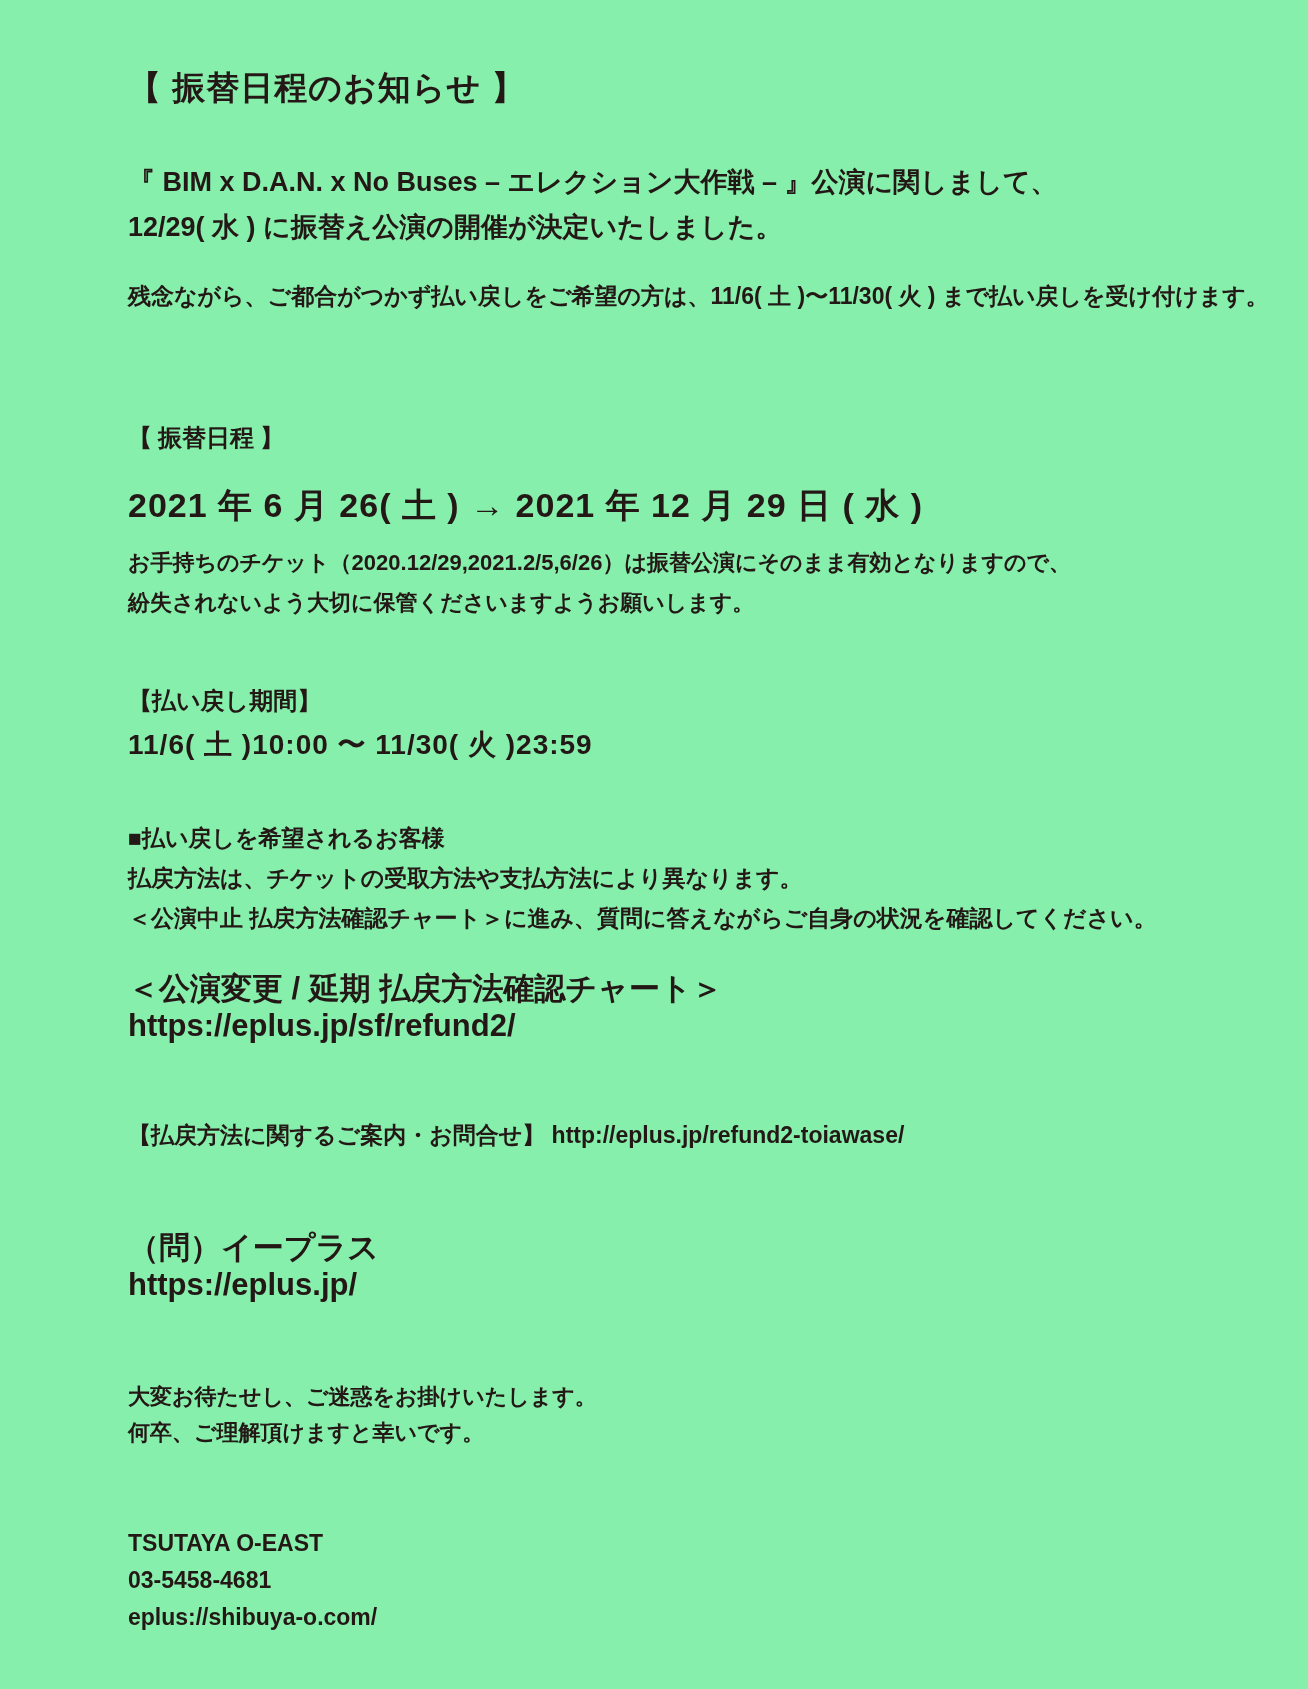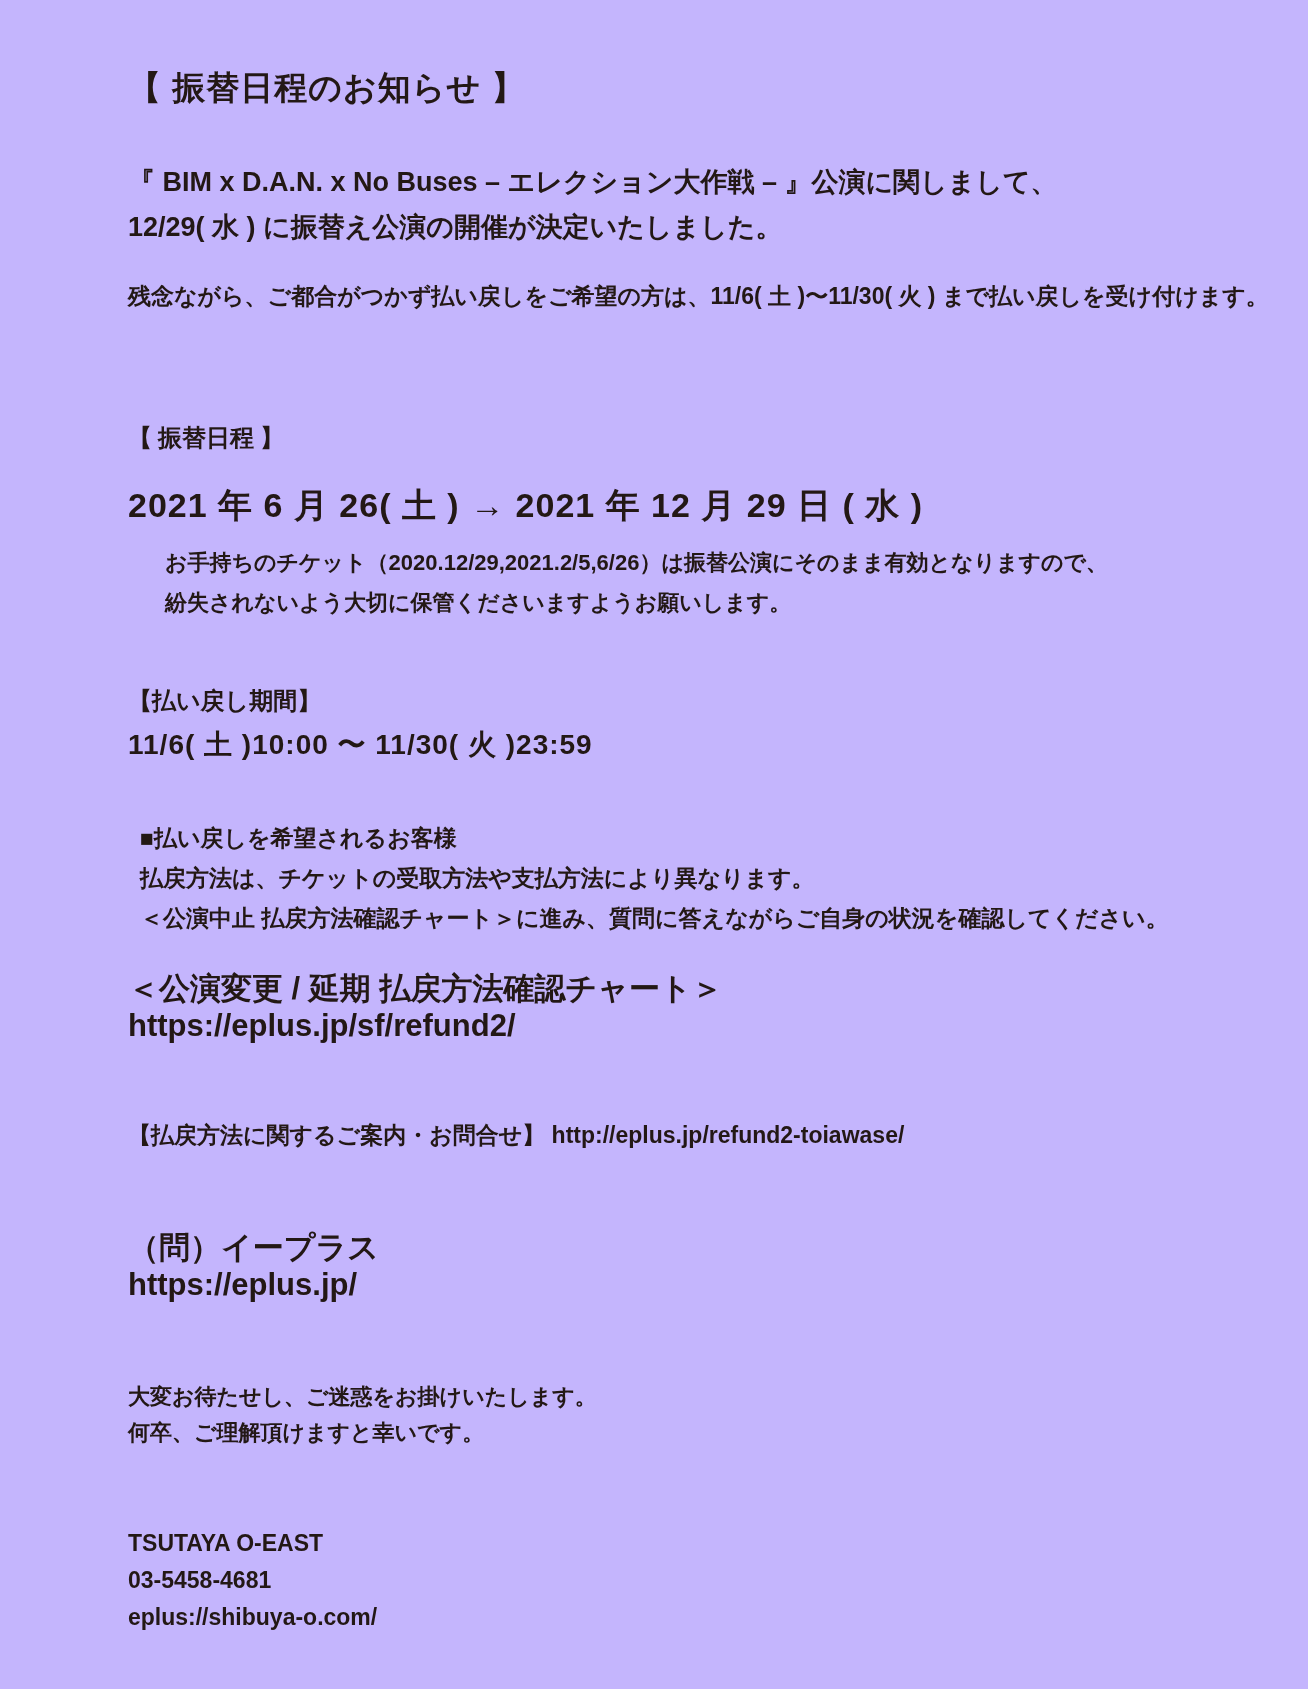--- a/index.html
+++ b/index.html
@@ -4,21 +4,21 @@
 <style>
   html, body {
     margin: 0;
     padding: 0;
     background: #ffffff;
   }
   .page {
     position: relative;
     width: 1308px;
     height: 1689px;
-    background: #c4b5fd;
+    background: #86efac;
     color: #231815;
     font-family: "Liberation Sans", "DejaVu Sans", sans-serif;
     font-weight: bold;
     overflow: hidden;
   }
   .block {
     position: absolute;
     left: 128px;
     white-space: nowrap;
   }
@@ -47,38 +47,36 @@
   .sched-date {
     top: 482px;
     font-size: 34px;
     line-height: 46px;
     letter-spacing: 1px;
   }
   .sched-note {
     top: 543px;
     font-size: 22px;
     line-height: 40px;
-    margin-left: 37px;
   }
   .refund-heading {
     top: 686px;
     font-size: 24px;
     line-height: 30px;
   }
   .refund-period {
     top: 722px;
     font-size: 28px;
     line-height: 46px;
     letter-spacing: 1px;
   }
   .refund-info {
     top: 818px;
     font-size: 23px;
     line-height: 40px;
-    margin-left: 12px;
   }
   .chart-block {
     top: 970px;
     font-size: 31px;
     line-height: 37px;
   }
   .contact-block {
     top: 1120px;
     font-size: 23px;
     line-height: 30px;

